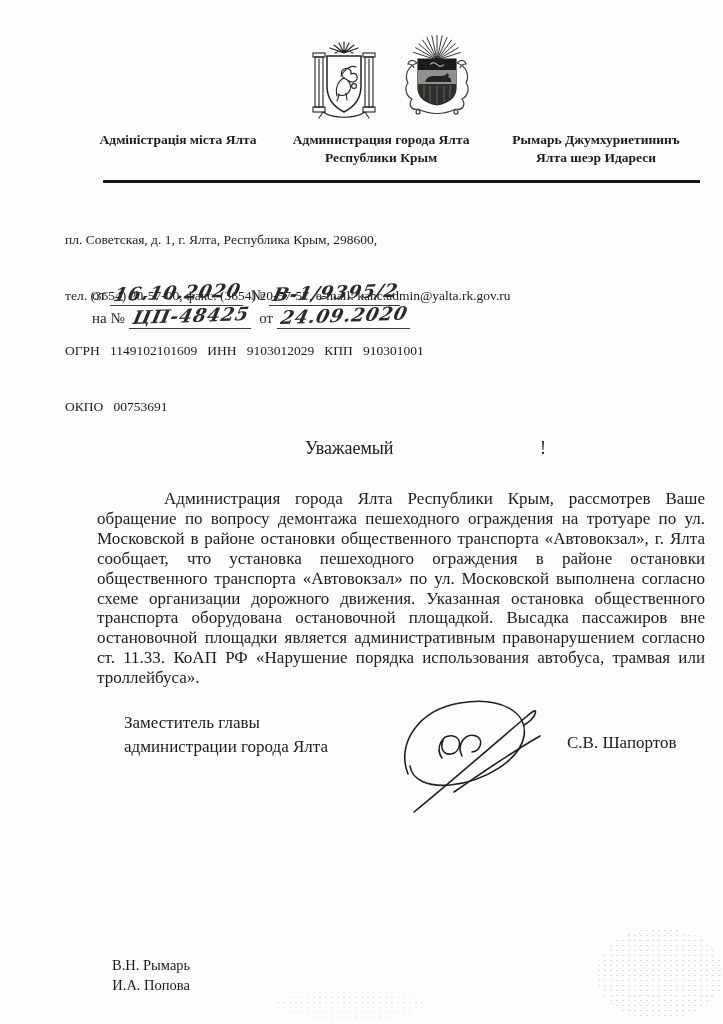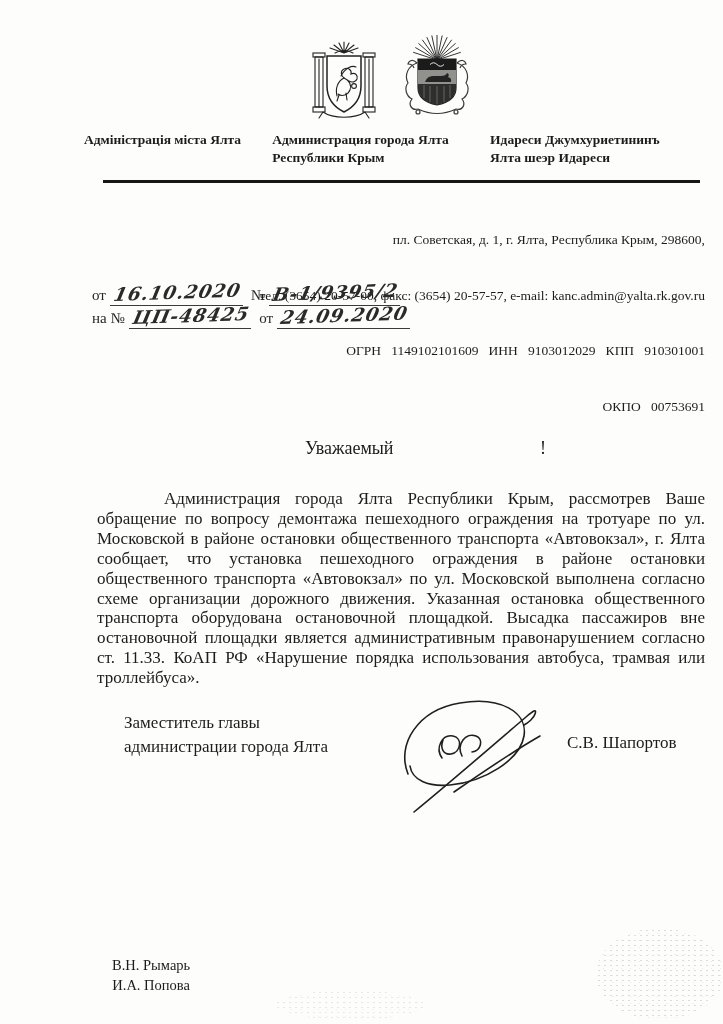--- a/index.html
+++ b/index.html
@@ -14,35 +14,35 @@
   }
 
   
   .emblem { position:absolute; }
   #emblem-crimea { left:311px; top:40px; }
   #emblem-yalta  { left:401px; top:33px; }
 
   .org-names {
     position:absolute; left:84px; top:131px; width:618px;
     display:flex; justify-content:space-between;
-    text-align:left; font-weight:bold;
+    text-align:center; font-weight:bold;
     font-size:13.5px; line-height:17.5px;
   }
   .org-col-1 { width:190px; }
   .org-col-2 { width:220px; }
   .org-col-3 { width:214px; }
 
   .head-rule {
     position:absolute; left:103px; top:180px;
     width:597px; height:3px; background:#161616;
   }
 
   .contact {
     position:absolute; left:65px; top:194px; width:640px;
-    text-align:right; font-size:13.5px; line-height:18.5px;
+    text-align:left; font-size:13.5px; line-height:18.5px;
     white-space:pre-wrap;
   }
 
   
   .refs { position:absolute; left:92px; top:283px; color:#262626; }
   .ref-row { display:flex; align-items:flex-end; font-size:15px; height:23px; }
   .ref-label { padding-bottom:2px; }
   .hw-u {
     display:inline-block; border-bottom:1.3px solid #3a3a3a;
     margin:0 8px 0 4px; padding:0 5px 0 2px;
@@ -144,21 +144,21 @@
 
   <div class="org-names">
     <div class="org-col-1">
       <div>Адміністрація міста Ялта</div>
     </div>
     <div class="org-col-2">
       <div>Администрация города Ялта</div>
       <div>Республики Крым</div>
     </div>
     <div class="org-col-3">
-      <div>Идареси Джумхуриетининъ</div>
+      <div>Рымарь Джумхуриетининъ</div>
       <div>Ялта шеэр Идареси</div>
     </div>
   </div>
 
   <div class="head-rule"></div>
 
   <div class="contact">
     <div>пл. Советская, д. 1, г. Ялта, Республика Крым, 298600,</div>
     <div>тел. (3654) 20-57-00, факс: (3654) 20-57-57, e-mail: kanc.admin@yalta.rk.gov.ru</div>
     <div>ОГРН   1149102101609   ИНН   9103012029   КПП   910301001</div>

